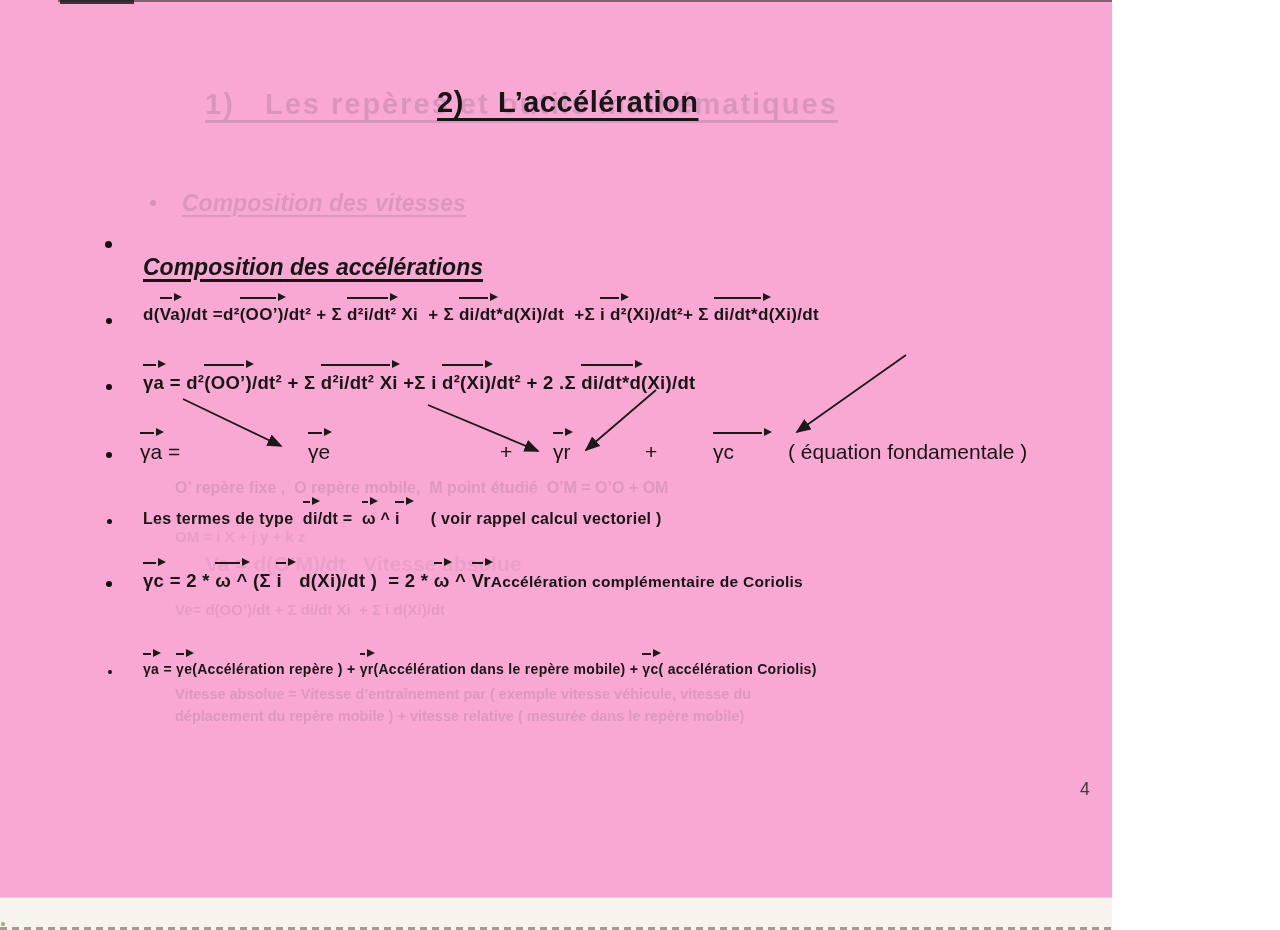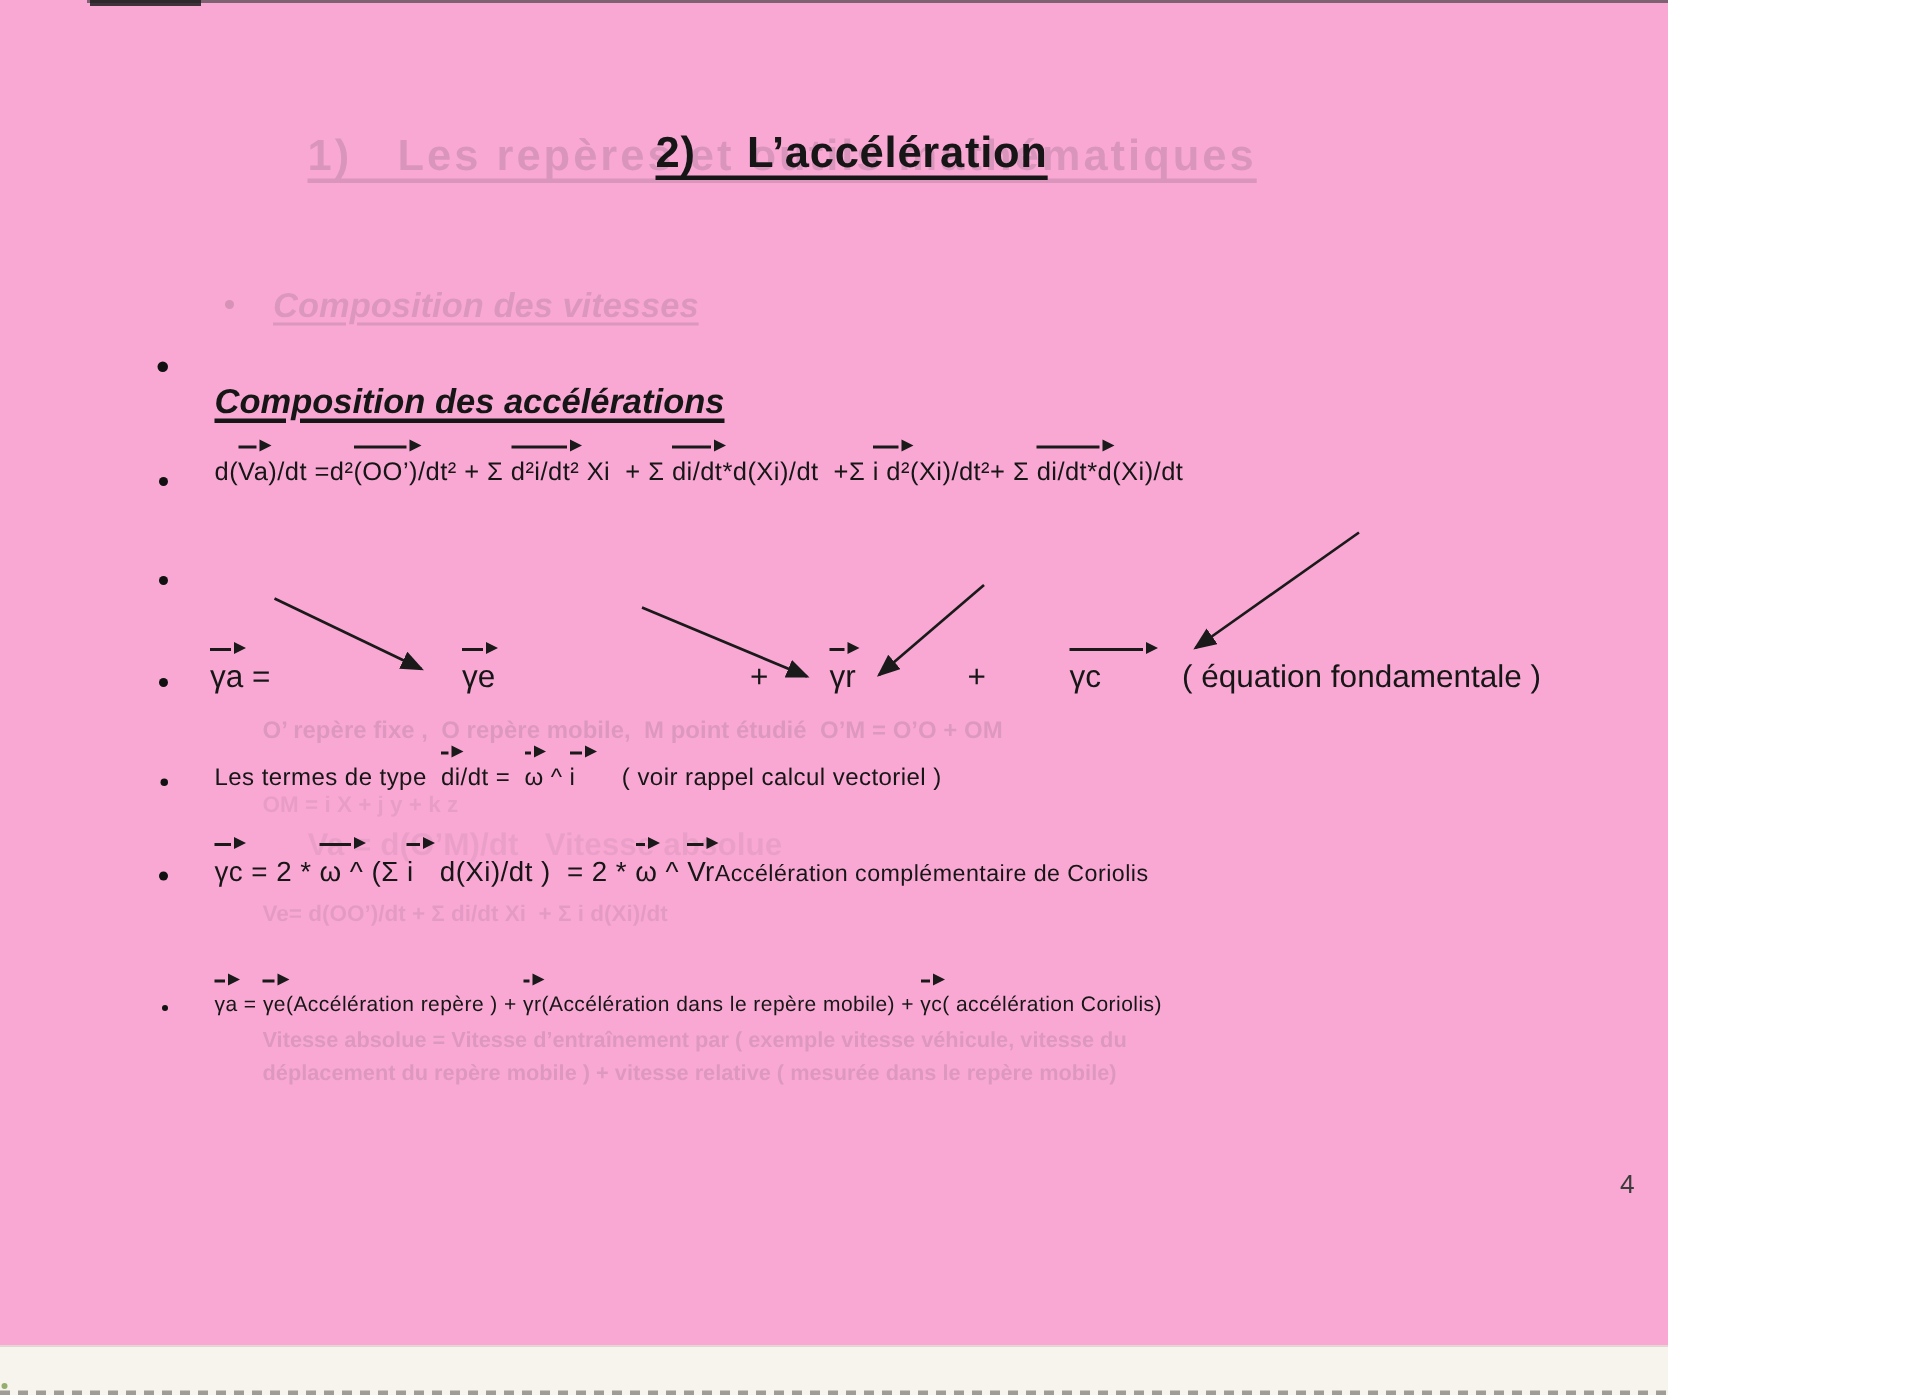--- a/index.html
+++ b/index.html
@@ -36,21 +36,21 @@
   .g-line4{left:175px;top:601px;font-size:15px;font-weight:bold;opacity:.11;}
   .g-bot1{left:175px;top:686px;font-size:14.5px;font-weight:bold;opacity:.14;}
   .g-bot2{left:175px;top:708px;font-size:14.5px;font-weight:bold;opacity:.14;text-align:right;}
 
   
   .title{left:437px;top:86px;font-size:29px;font-weight:bold;letter-spacing:.5px;
          text-decoration:underline;text-decoration-thickness:3px;text-underline-offset:6px;}
   .heading{left:143px;top:226px;font-size:23px;font-weight:bold;font-style:italic;
          text-decoration:underline;text-decoration-thickness:2.5px;text-underline-offset:4px;margin-top:28px;}
 
-  .formula{position:absolute;white-space:pre;font-weight:normal;line-height:1.2;letter-spacing:.3px;}
+  .formula{position:absolute;white-space:pre;font-weight:bold;line-height:1.2;letter-spacing:.3px;}
   #line1{left:143px;top:305px;font-size:17px;}
   #line2{left:143px;top:372px;font-size:18.5px;}
   #line4{left:143px;top:509px;font-size:16px;}
   #line5{left:143px;top:570px;font-size:18.5px;}
   #line6{left:143px;top:661px;font-size:14px;}
   .inline-label{font-size:15.5px;}
 
   .eq3-tok{position:absolute;white-space:pre;font-size:21px;font-weight:400;}
 
   .page-num{left:1080px;top:779px;font-size:17.5px;color:#3c3c3c;}
@@ -81,20 +81,21 @@
 
   <div class="abs title">2)    L’accélération</div>
 
   <span class="bullet" style="left:105px;top:241px;width:7px;height:7px;"></span>
   <div class="abs heading">Composition des accélérations</div>
 
   <span class="bullet" style="left:106px;top:318px;width:6px;height:6px;"></span>
   <div class="formula" id="line1"><span>d(</span><span class="v">Va</span><span>)/dt =d²</span><span class="v">(OO’)</span><span>/dt² + Σ </span><span class="v">d²i/dt²</span><span> Xi  + Σ </span><span class="v">di/dt</span><span>*d(Xi)/dt  +Σ </span><span class="v">i d²</span><span>(Xi)/dt²+ Σ </span><span class="v">di/dt*d</span><span>(Xi)/dt</span></div>
 
   <span class="bullet" style="left:106px;top:384px;width:6px;height:6px;"></span>
+  <div class="formula" id="line2"><span class="v">γa</span><span> = d²</span><span class="v">(OO’)</span><span>/dt² + Σ </span><span class="v">d²i/dt² Xi</span><span> +Σ i </span><span class="v">d²(Xi)</span><span>/dt² + 2 .Σ </span><span class="v">di/dt*d</span><span>(Xi)/dt</span></div>
 
   <span class="bullet" style="left:106px;top:452px;width:6px;height:6px;"></span>
   <div>
     <span class="eq3-tok" style="left:140px;top:440px;"><span class="v">γa</span><span> =</span></span>
     <span class="eq3-tok" style="left:308px;top:440px;"><span class="v">γe</span></span>
     <span class="eq3-tok" style="left:500px;top:440px;">+</span>
     <span class="eq3-tok" style="left:553px;top:440px;"><span class="v">γr</span></span>
     <span class="eq3-tok" style="left:645px;top:440px;">+</span>
     <span class="eq3-tok" style="left:713px;top:440px;"><span class="v w2">γc</span></span>
     <span class="eq3-tok" style="left:788px;top:440px;">( équation fondamentale )</span>

